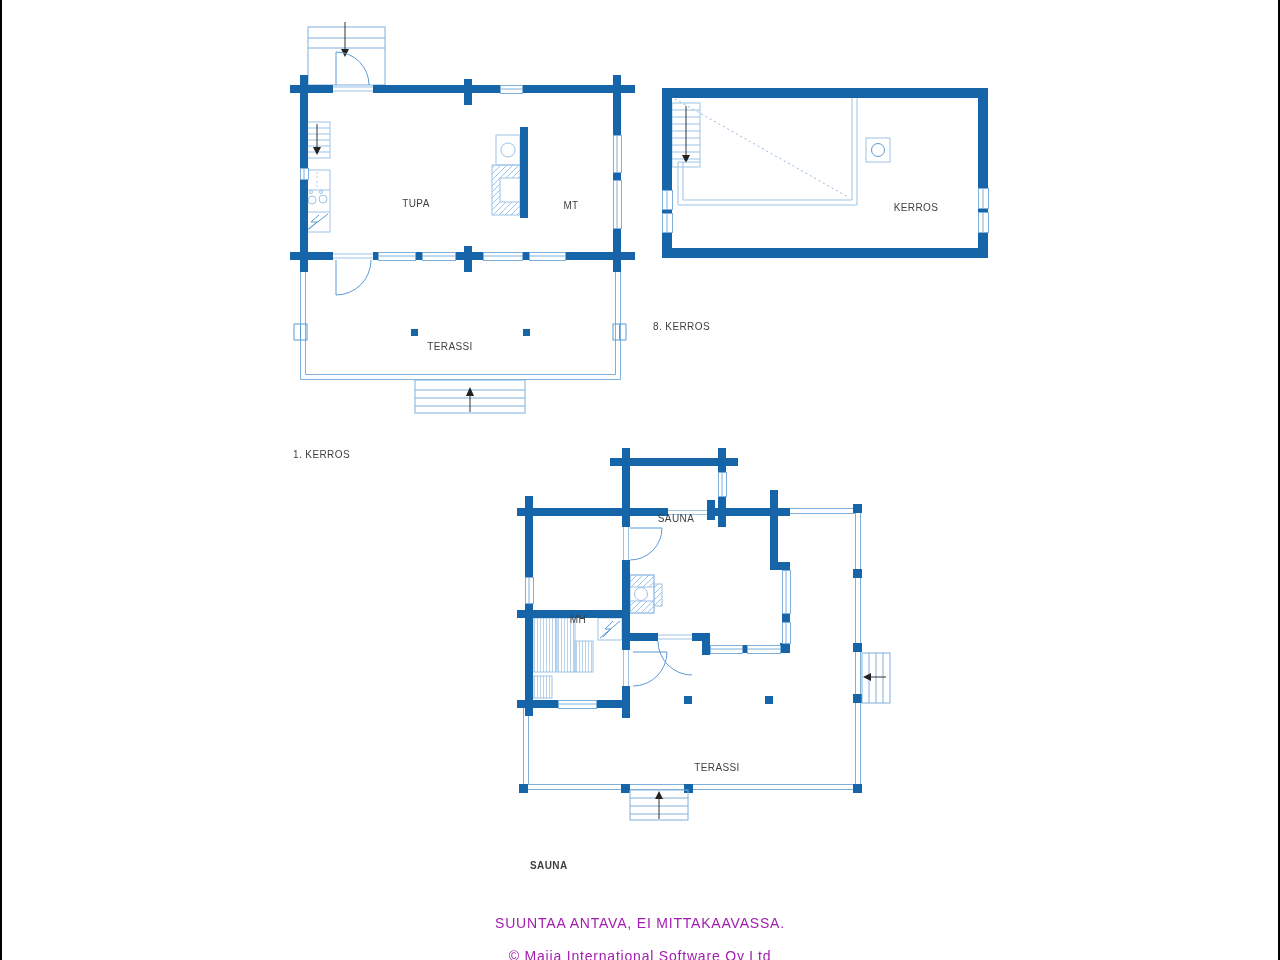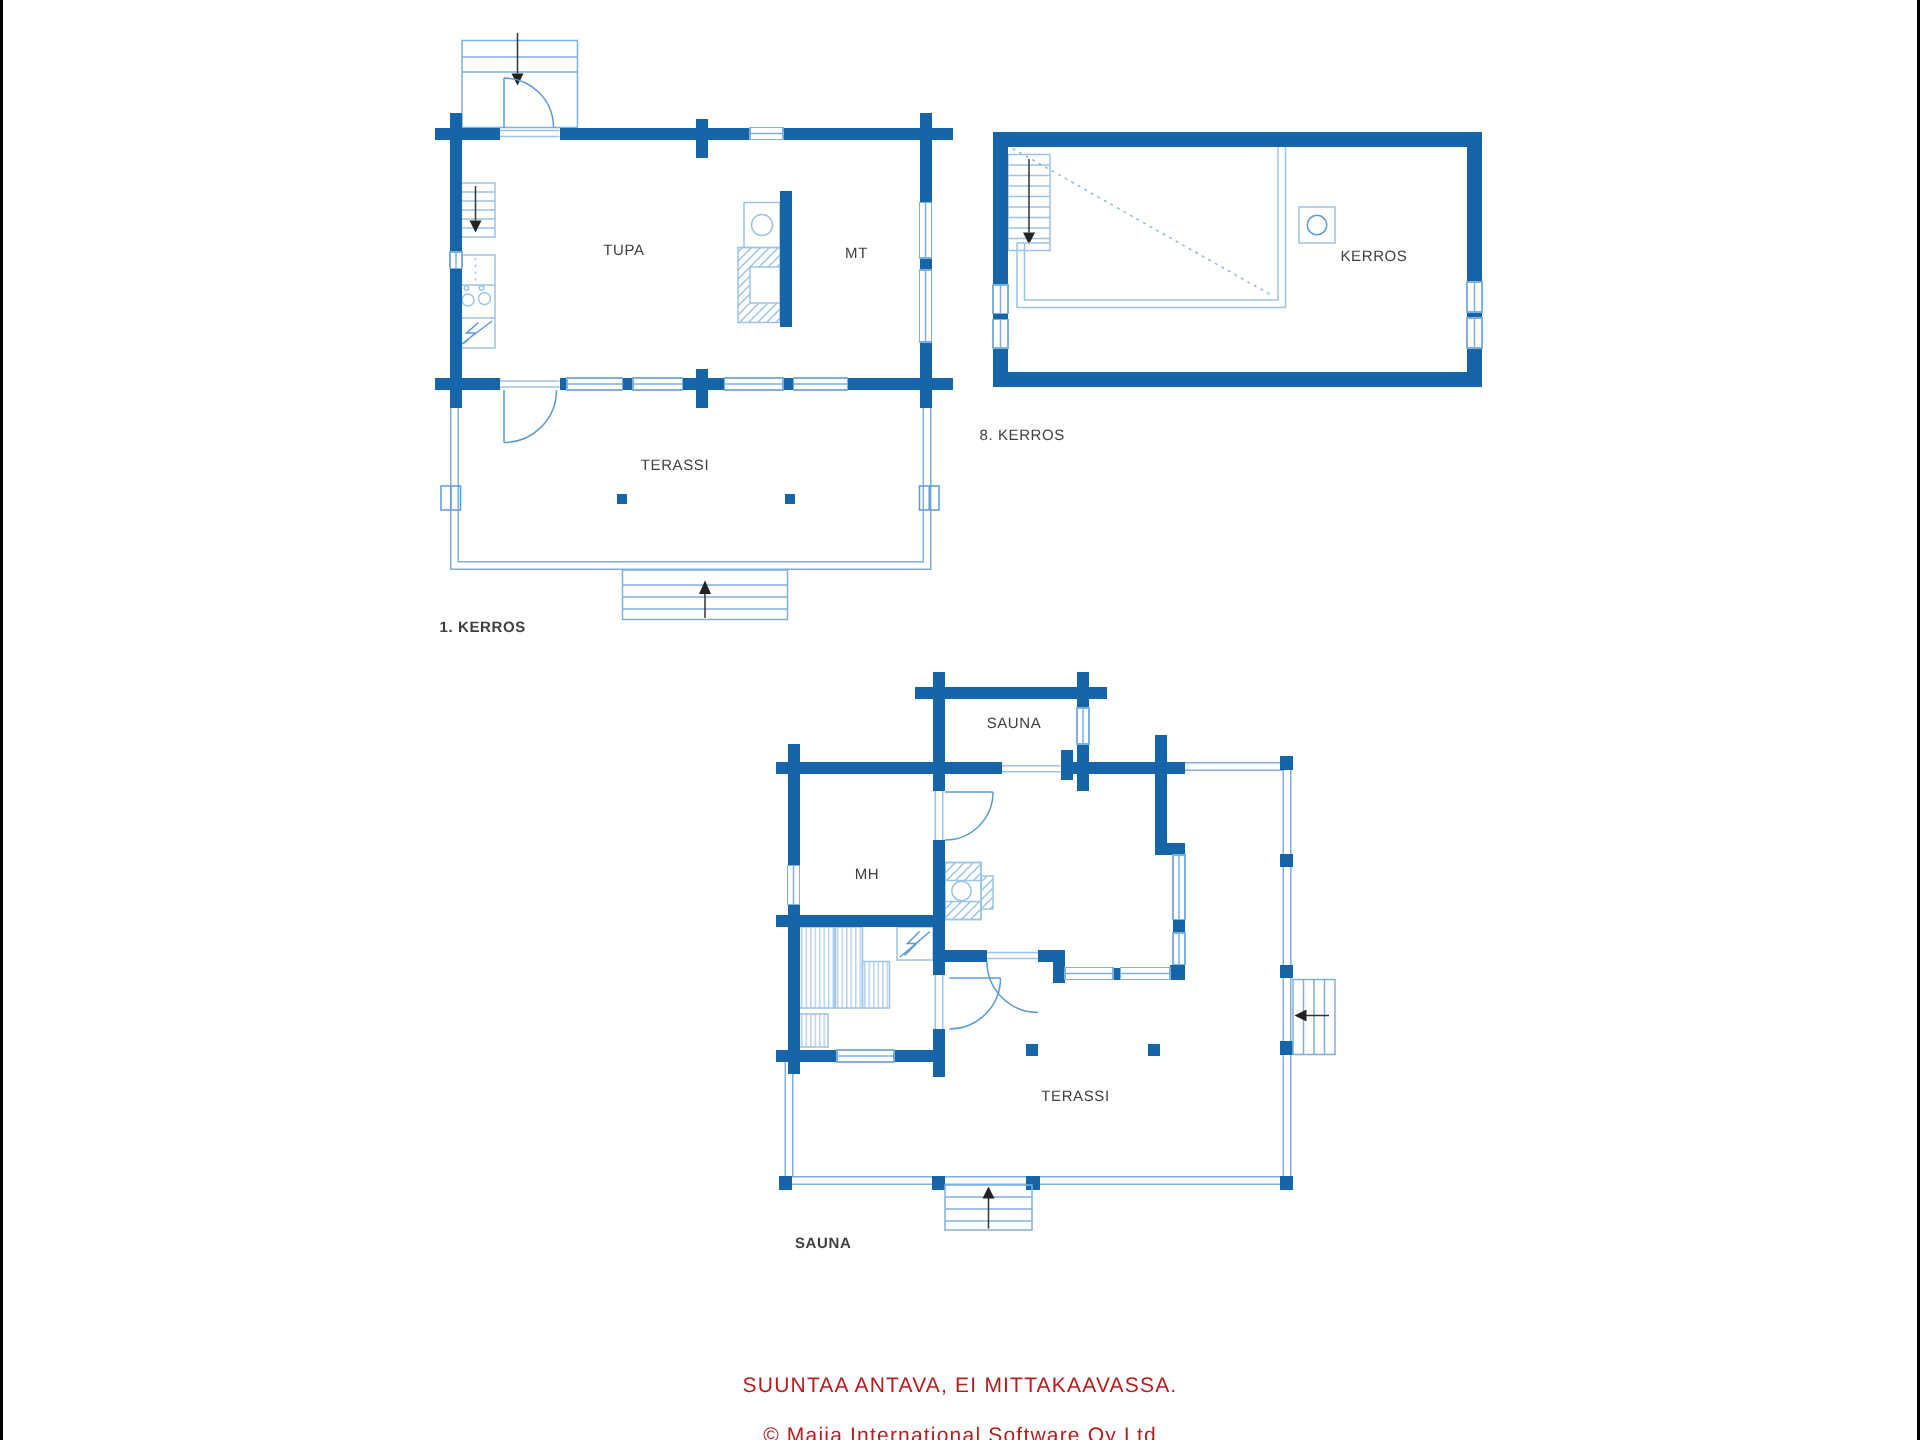--- a/index.html
+++ b/index.html
@@ -14,24 +14,24 @@
   .fxn {stroke:#9cc3e8;fill:none;stroke-width:1;}
   .md  {stroke:#5b9bd5;fill:none;stroke-width:1;}
   .win {fill:#fff;stroke:#7fb0dc;stroke-width:1;shape-rendering:crispEdges;}
   .hat {fill:url(#hatch);stroke:#9cc3e8;stroke-width:1;}
   .bch {fill:url(#bench);stroke:#9cc3e8;stroke-width:1;}
   .ar  {stroke:#333;fill:none;stroke-width:1;}
   .arh {fill:#222;stroke:none;}
   .dash{stroke:#92b8dc;stroke-width:1;fill:none;stroke-dasharray:2,3;}
   .dots{stroke:#9cc3e8;stroke-width:1;fill:none;stroke-dasharray:1.5,3;}
   
-  .lbl{position:absolute;font-size:10px;color:#3f3f3f;letter-spacing:.4px;white-space:nowrap;}
+  .lbl{position:absolute;font-size:10px;color:#3f3f3f;letter-spacing:.4px;white-space:nowrap;margin-top:36px;}
   .lbl.c{transform:translateX(-50%);}
   .footer-line{position:absolute;left:640px;transform:translateX(-50%);
-               font-size:14px;color:#b91c1c;letter-spacing:.8px;white-space:nowrap;}
+               font-size:14px;color:#a21caf;letter-spacing:.8px;white-space:nowrap;}
 </style>
 </head>
 <body>
 
 <div id="stage">
   <div class="edge-bar" style="left:0;"></div>
   <div class="edge-bar" style="left:1278px;"></div>
 
   <svg width="1280" height="960" viewBox="0 0 1280 960">
     <defs>
@@ -311,21 +311,21 @@
           <path class="tl" d="M710,649 H742"></path>
         <rect class="win" x="747" y="645" width="33" height="8"></rect>
           <path class="tl" d="M747,649 H780"></path>
       </g>
     </g>
   </svg>
 
   <div class="lbl c" style="left:416px;top:162px;">TUPA</div>
   <div class="lbl c" style="left:571px;top:164px;">MT</div>
   <div class="lbl c" style="left:450px;top:305px;">TERASSI</div>
-  <div class="lbl" style="left:293px;top:413px;font-weight:bold;">1. KERROS</div>
+  <div class="lbl" style="left:293px;top:413px;">1. KERROS</div>
 
   <div class="lbl c" style="left:916px;top:166px;">KERROS</div>
   <div class="lbl" style="left:653px;top:285px;">8. KERROS</div>
 
   <div class="lbl c" style="left:676px;top:477px;">SAUNA</div>
   <div class="lbl c" style="left:578px;top:578px;">MH</div>
   <div class="lbl c" style="left:717px;top:726px;">TERASSI</div>
   <div class="lbl" style="left:530px;top:824px;font-weight:bold;">SAUNA</div>
 
   <div class="footer-line" style="top:915px;">SUUNTAA ANTAVA, EI MITTAKAAVASSA.</div>

